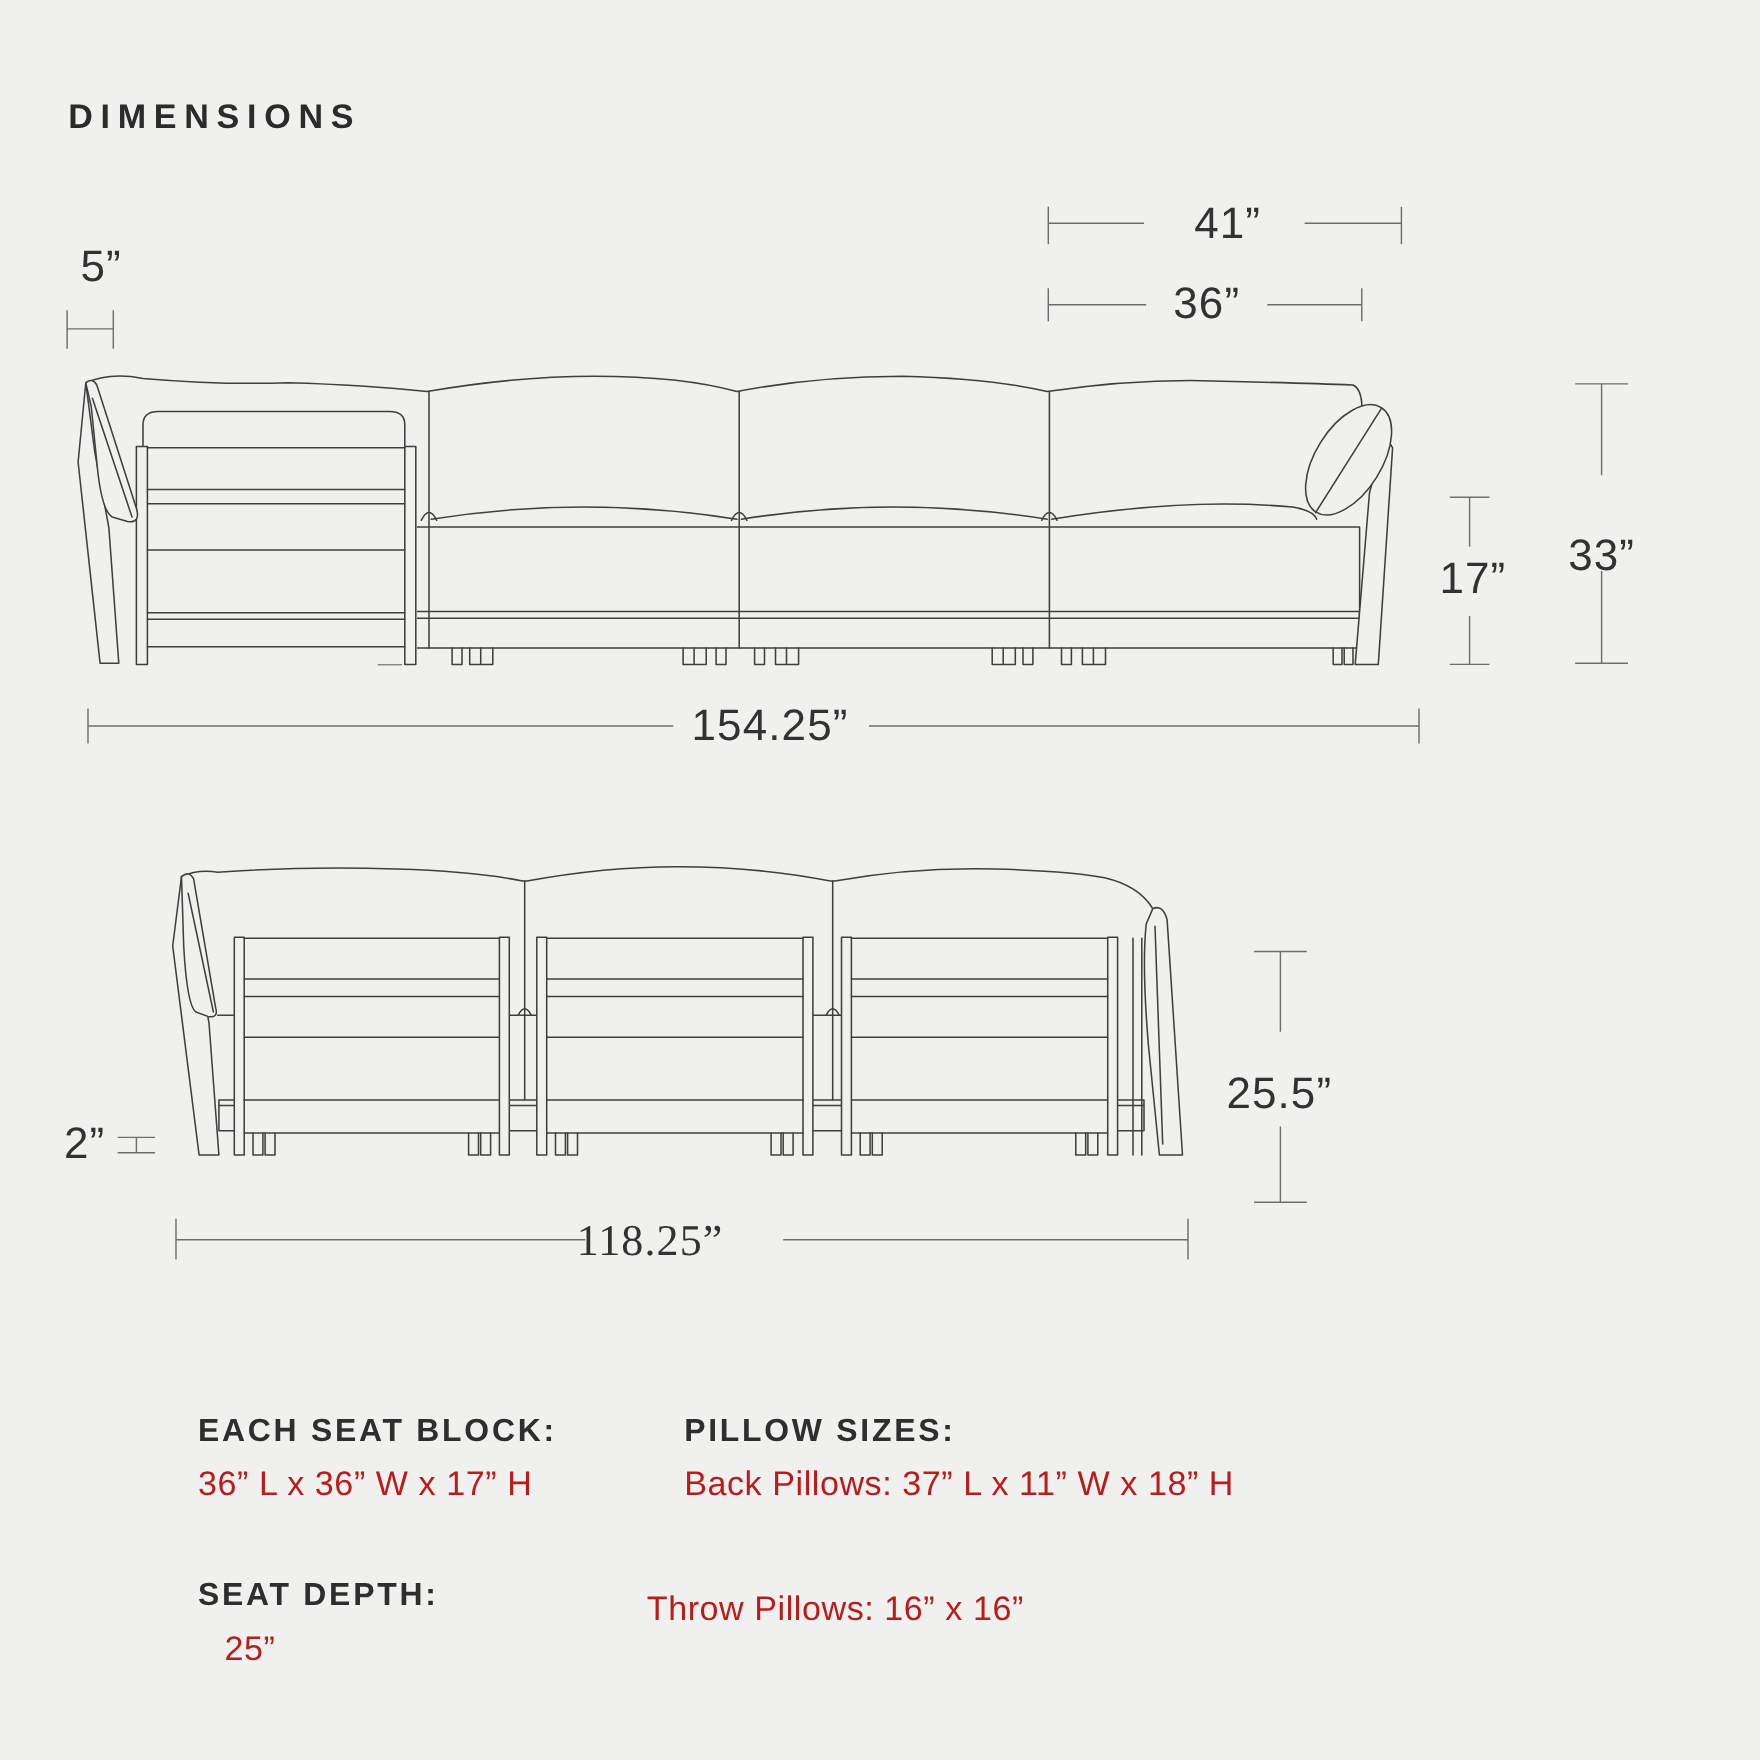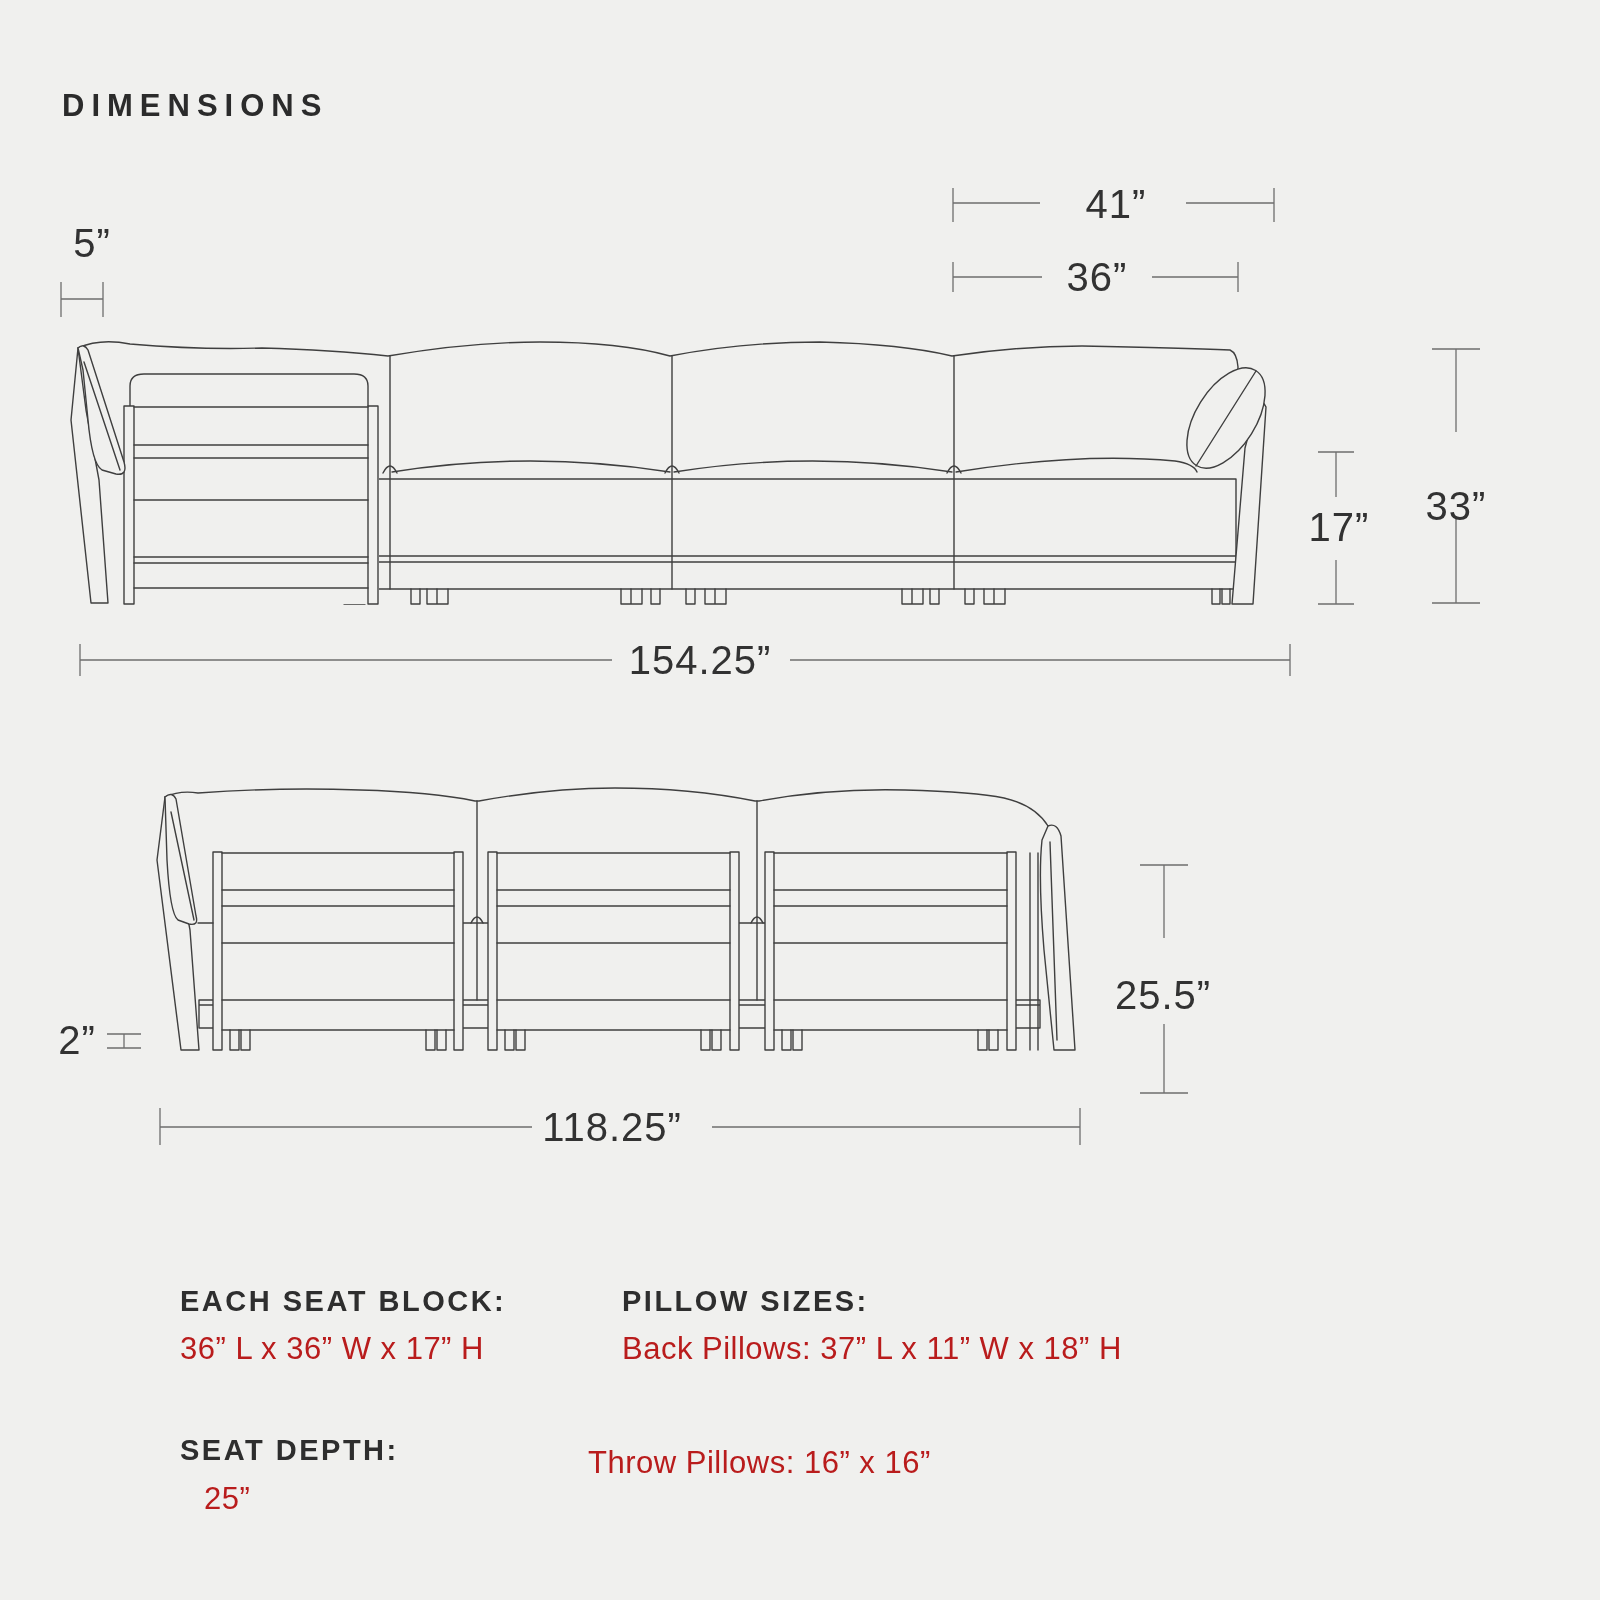--- a/index.html
+++ b/index.html
@@ -144,21 +144,21 @@
   </svg>
 
   <span class="dim-label" style="left:92px;top:243px;">5”</span>
   <span class="dim-label" style="left:1116px;top:204px;">41”</span>
   <span class="dim-label" style="left:1097px;top:277px;">36”</span>
   <span class="dim-label" style="left:1456px;top:474px;margin-top:32px;">33”</span>
   <span class="dim-label" style="left:1339px;top:527px;">17”</span>
   <span class="dim-label" style="left:700px;top:660px;">154.25”</span>
   <span class="dim-label" style="left:77px;top:1040px;">2”</span>
   <span class="dim-label" style="left:1163px;top:979px;margin-top:16px;">25.5”</span>
-  <span class="dim-label" style="left:612px;top:1127px;">118.25”</span>
+  <span class="dim-label" style="left:591px;top:1127px;font-family:Liberation Serif, serif;">118.25”</span>
 
   <div class="spec-heading" style="left:180px;top:1285px;">EACH SEAT BLOCK:</div>
   <div class="spec-value" style="left:180px;top:1331px;">36” L x 36” W x 17” H</div>
   <div class="spec-heading" style="left:180px;top:1434px;">SEAT DEPTH:</div>
   <div class="spec-value" style="left:180px;top:1481px;margin-left:24px;">25”</div>
 
   <div class="spec-heading" style="left:622px;top:1285px;">PILLOW SIZES:</div>
   <div class="spec-value" style="left:622px;top:1331px;">Back Pillows: 37” L x 11” W x 18” H</div>
   <div class="spec-value" style="left:588px;top:1445px;">Throw Pillows: 16” x 16”</div>
 

